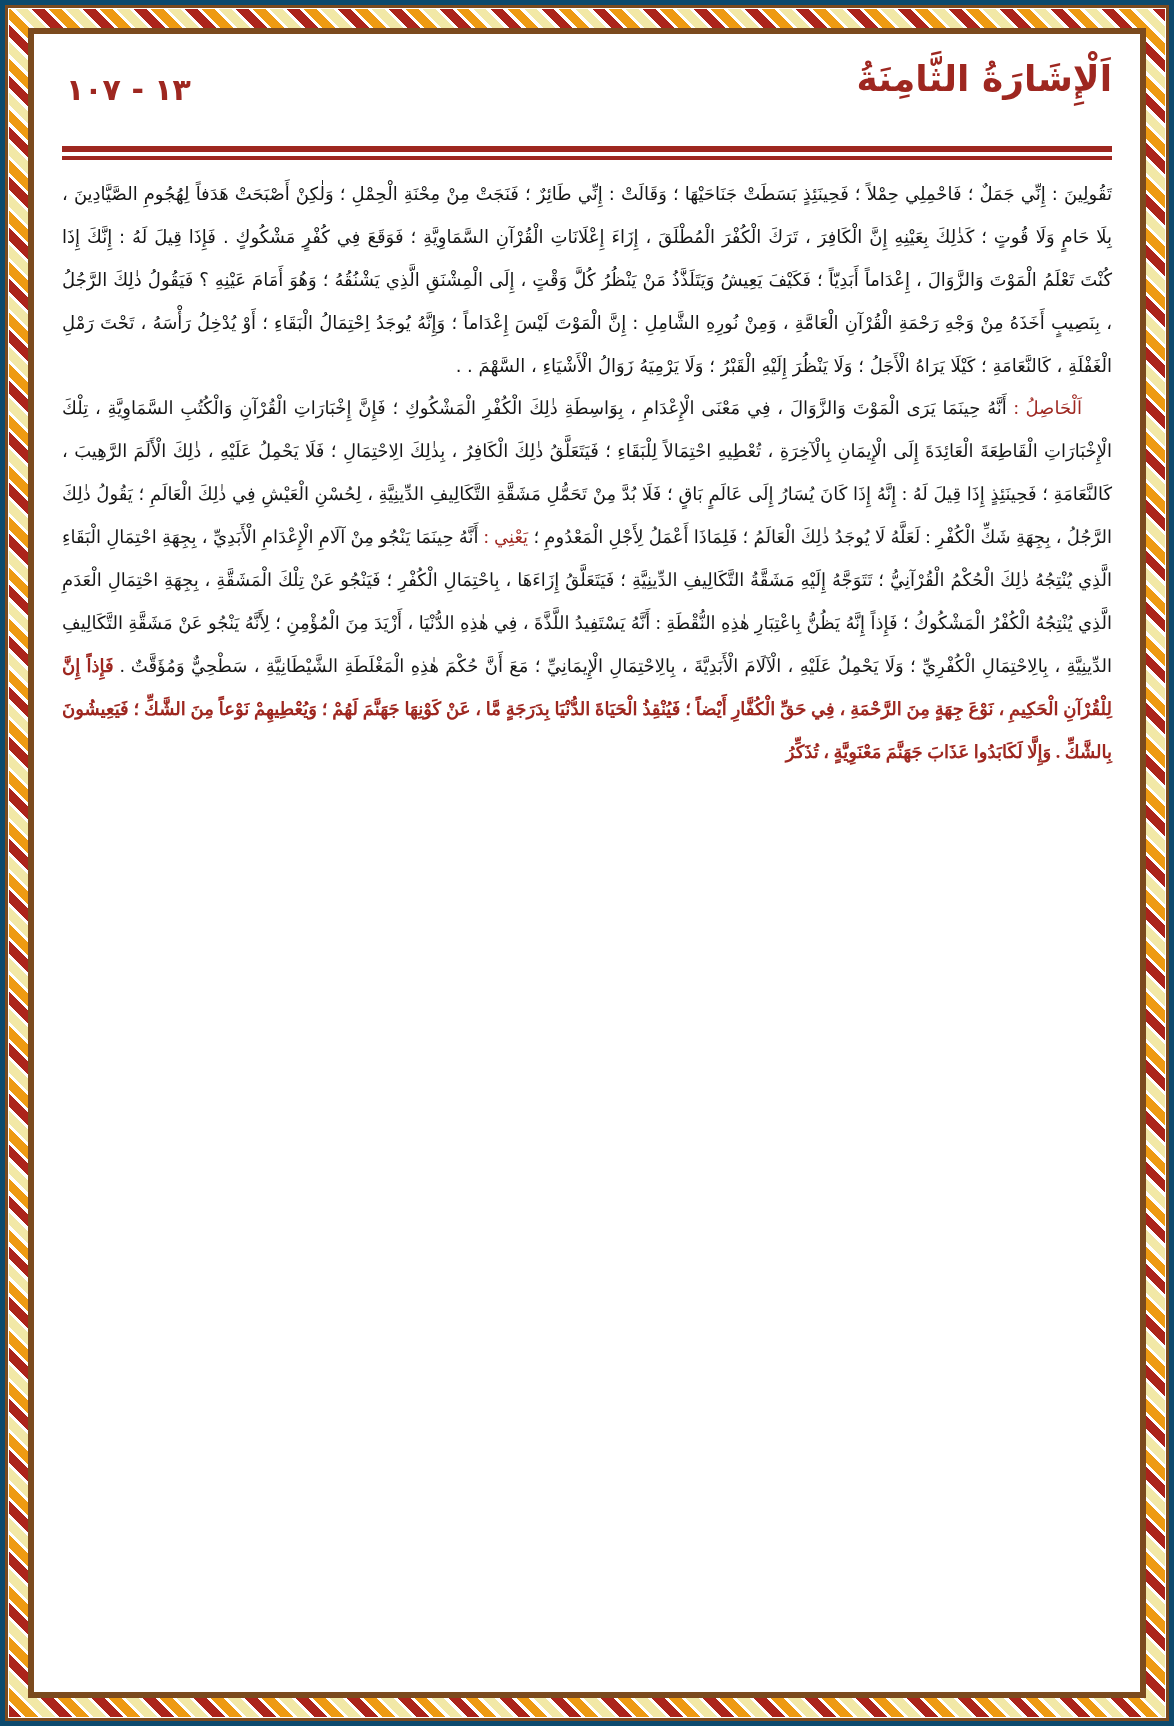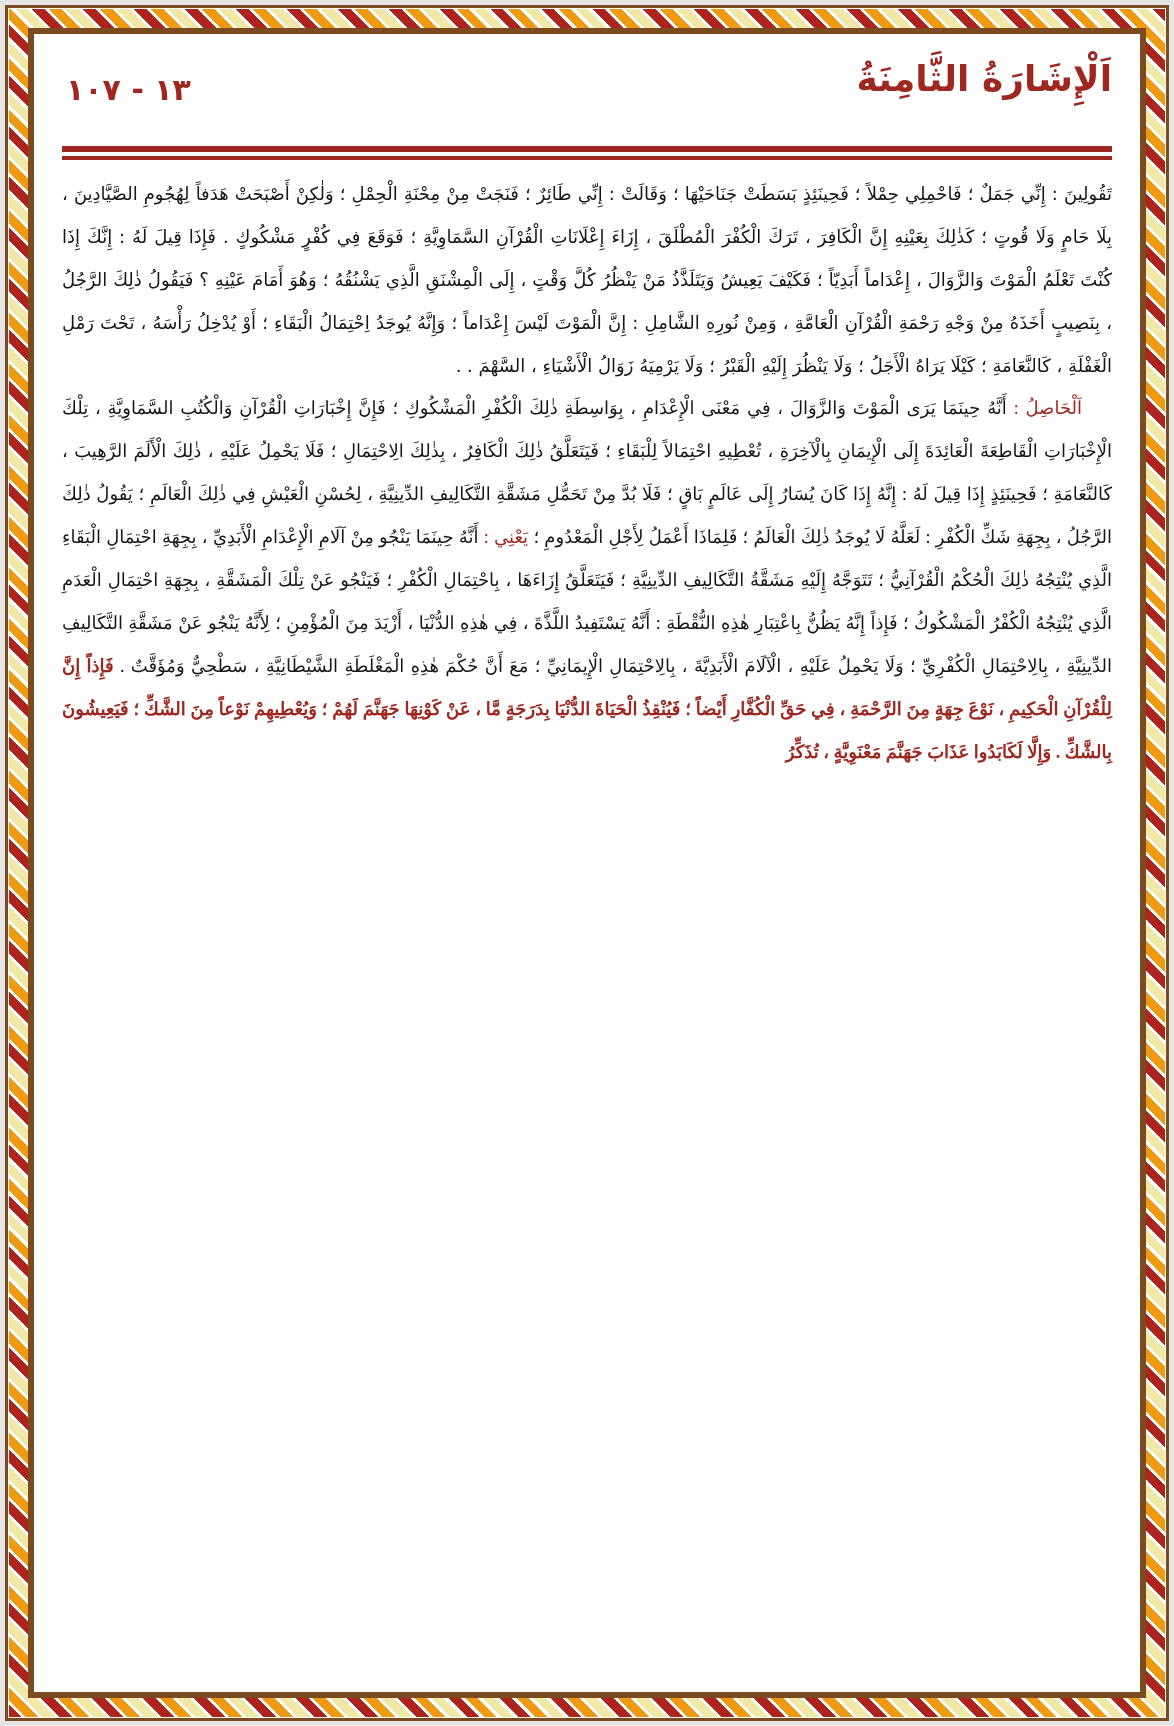--- a/index.html
+++ b/index.html
@@ -3,21 +3,21 @@
 <meta charset="utf-8">
 <style>
   :root{
     --red:#9e2720;
     --ink:#161616;
     --brown:#7b4a1e;
   }
   html,body{margin:0;padding:0;background:#ffffff;}
   .page{
     width:1174px;height:1726px;position:relative;box-sizing:border-box;
-    padding:5px;background:#e5e5e5;
+    padding:5px;background:#0c4a6e;
     font-family:"DejaVu Sans", sans-serif;
   }
   
   .frame-outer{
     height:100%;box-sizing:border-box;
     border:3px solid var(--brown);
     padding:1px;background:#fff;
   }
   .frame-band{
     height:100%;box-sizing:border-box;padding:19px;

